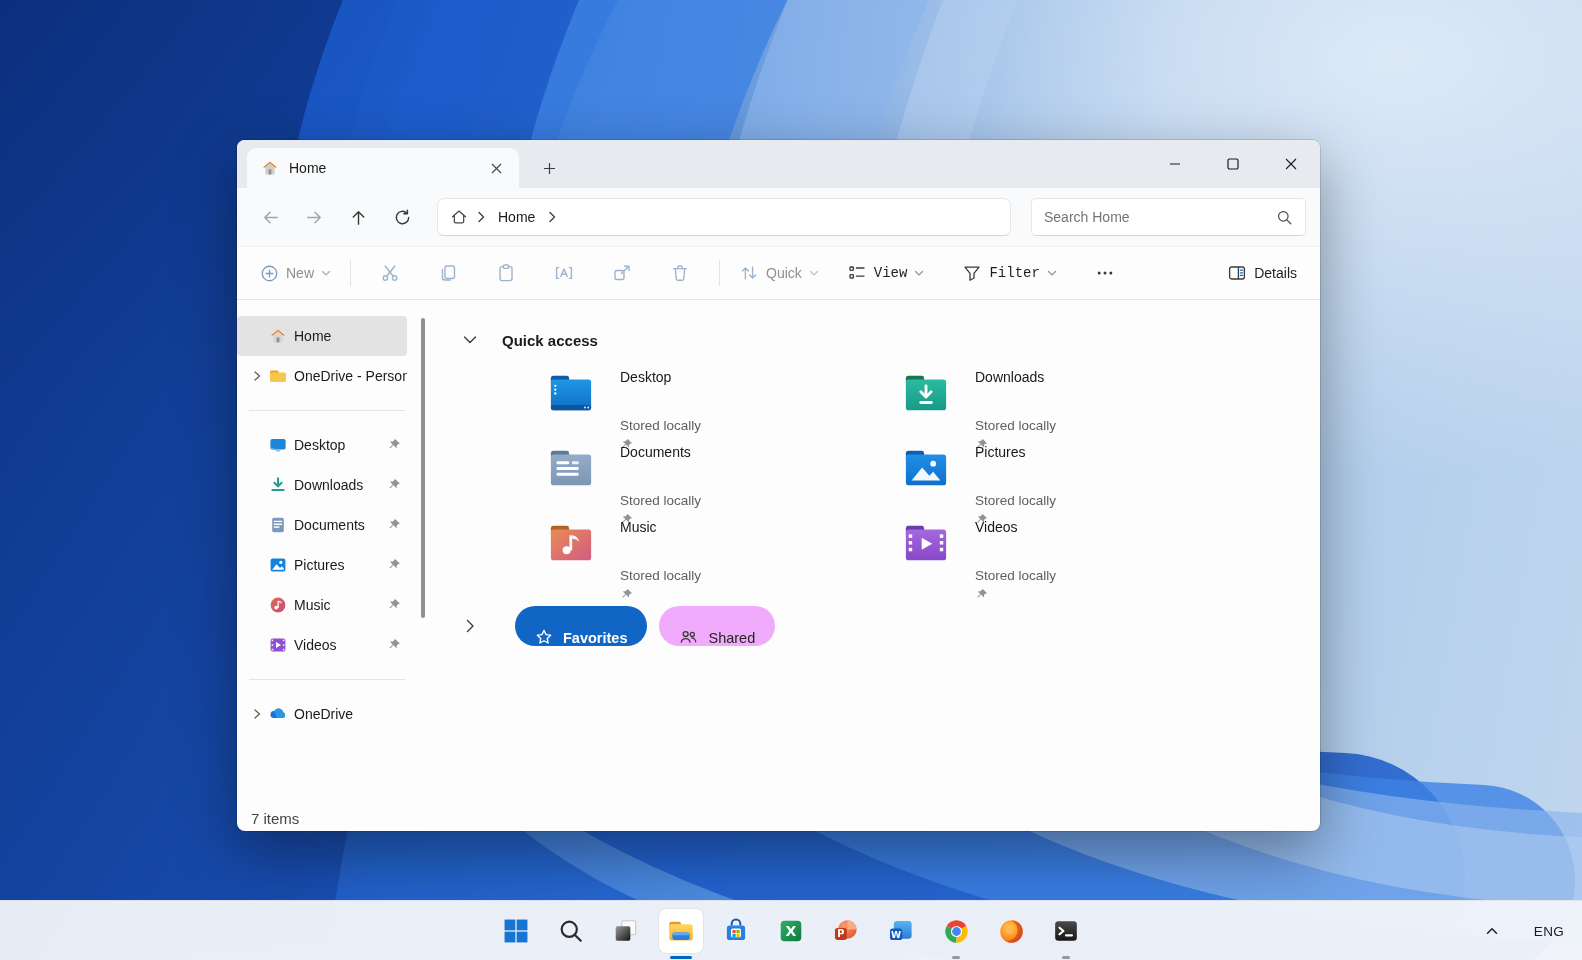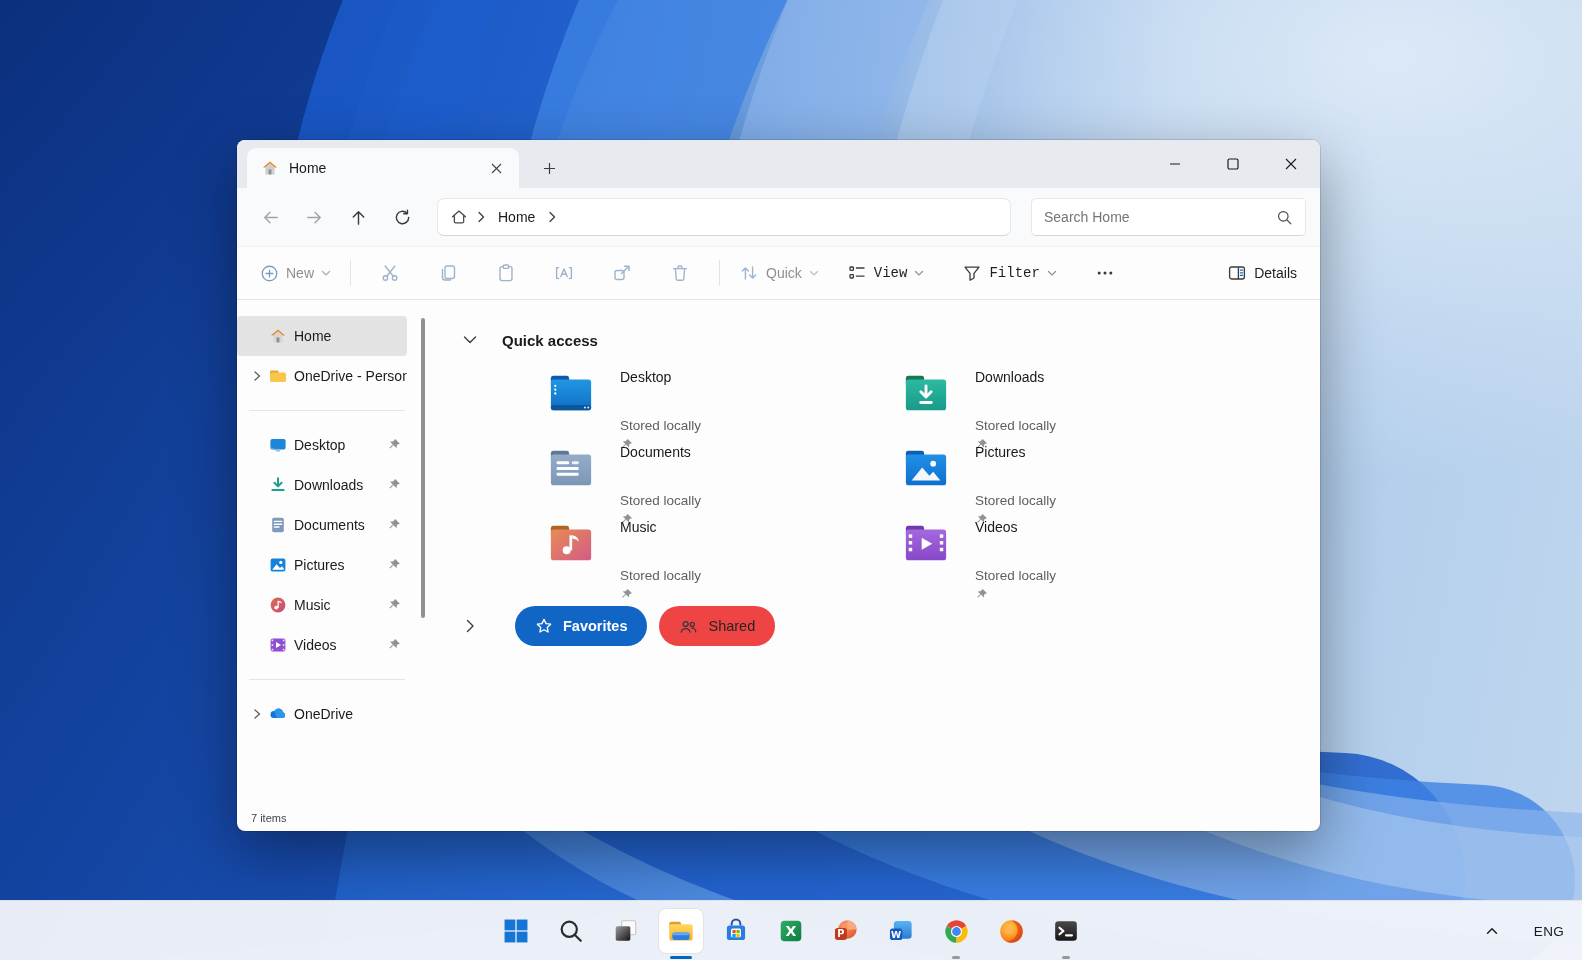--- a/index.html
+++ b/index.html
@@ -69,25 +69,25 @@
   .content { flex:1; padding-top:28px; position:relative; }
   .sec-header { display:flex; align-items:center; padding-left:29px; gap:24px; height:24px; }
   .sec-title { font-size:15px; font-weight:bold; color:#1b1b1b; }
   .tile-grid { margin:16px 0 0 115px; display:grid; grid-template-columns:355px 355px; grid-auto-rows:62px; row-gap:13px; }
   .tile { display:flex; align-items:flex-start; gap:26px; border-radius:6px; }
   .tile-ic { width:46px; height:42px; flex:none; margin-top:4px; }
   .tile-name { font-size:14px; color:#191919; line-height:19px; }
   .tile-sub { font-size:13.5px; color:#5f5f5f; line-height:20px;margin-top:29px; }
   .tile-pin { margin-top:2px; }
   .pill-row { display:flex; align-items:center; margin:26px 0 0 0; padding-left:29px; gap:12px; }
-  .pill { height:40px; border-radius:20px; display:flex; align-items:center; padding:0 20px; gap:10px; font-size:14.5px; }
+  .pill { height:40px; border-radius:20px; display:flex; align-items:flex-end; padding:0 20px; gap:10px; font-size:14.5px; }
   .pill-active { background:#1065c5; color:#ffffff; font-weight:bold; margin-left:25px; }
-  .pill-plain { background:#ef4444; color:#252525; }
+  .pill-plain { background:#f0abfc; color:#252525; }
   .statusbar { height:26px; flex:none; display:flex; align-items:center; padding-left:14px; }
-  .status-text { font-size:11px; color:#454545; }
+  .status-text { font-size:15px; color:#454545; }
 
   
   .taskbar { position:absolute; left:0; bottom:0; width:1582px; height:60px;
     background:rgba(241,244,249,.96); border-top:1px solid rgba(0,0,0,.05);
     display:flex; align-items:center; }
   .tb-center { position:absolute; left:50%; top:0; height:60px; transform:translateX(-50%);
     display:flex; align-items:center; gap:11px; }
   .tb-btn { width:44px; height:44px; border-radius:7px; display:flex; align-items:center; justify-content:center; position:relative; }
   .tb-btn.active { background:#ffffff; box-shadow:0 0 0 1px #e3e3e3; }
   .tb-underline { position:absolute; bottom:-6px; left:50%; transform:translateX(-50%); width:22px; height:3px; border-radius:2px; background:#0067c0; }

